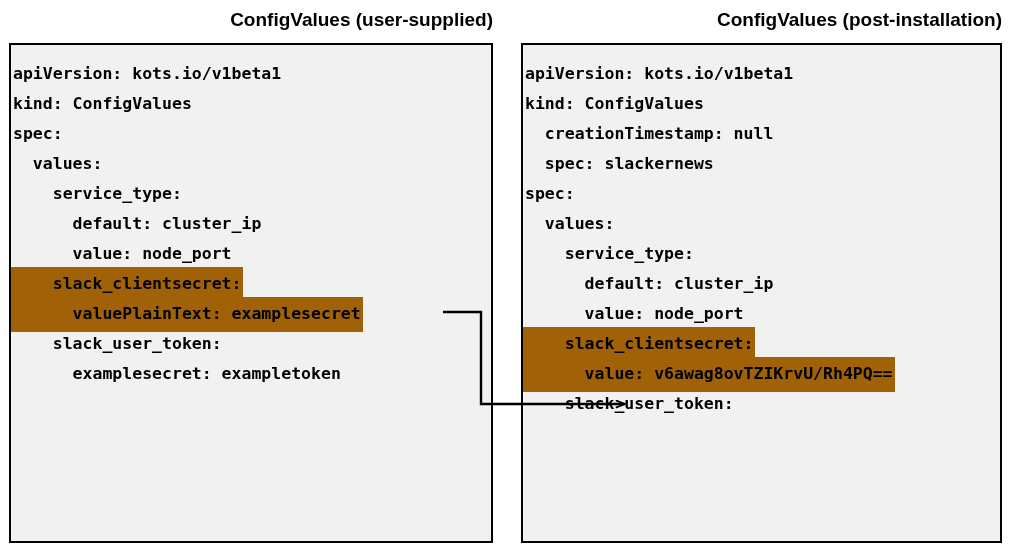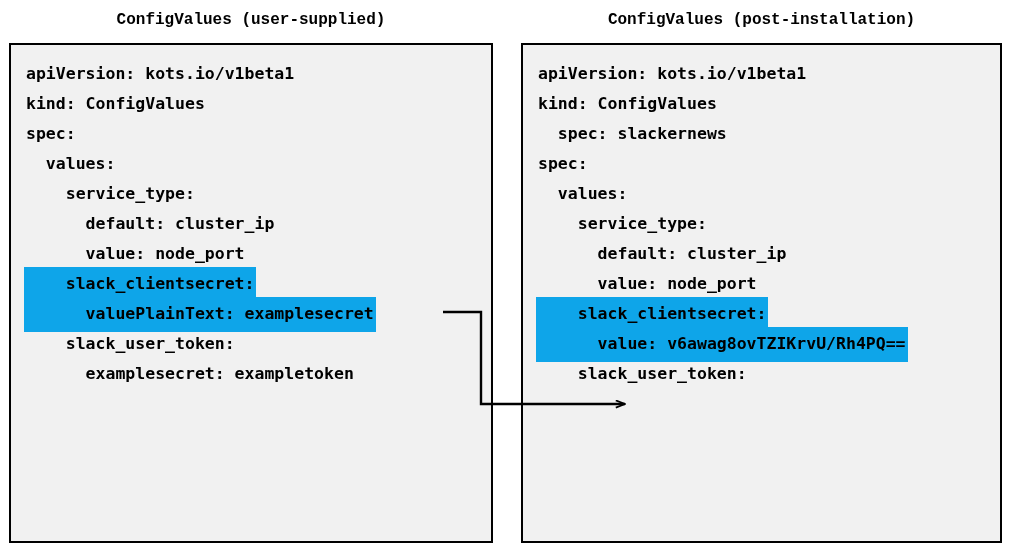--- a/index.html
+++ b/index.html
@@ -20,26 +20,26 @@
     position: absolute;
     inset: 0;
     width: 1019px;
     height: 559px;
   }
 
   
   .panel-title {
     position: absolute;
     top: 8px;
-    font-family: Liberation Mono, monospace;
-    font-size: 16px;
+    font-family: Liberation Sans, sans-serif;
+    font-size: 19px;
     font-weight: bold;
     letter-spacing: 0px;
     color: #000000;
-    text-align: center;
+    text-align: right;
     white-space: pre;
     line-height: 24px;
   }
   #title-left  { left: 9px;   width: 484px; }
   #title-right { left: 521px; width: 481px; }
 
   
   .code-box {
     position: absolute;
     top: 43px;
@@ -60,29 +60,28 @@
   }
 
   .code-line {
     height: 30px;
     line-height: 30px;
     font-family: "DejaVu Sans Mono", "Liberation Mono", monospace;
     font-size: 16.5px;
     font-weight: bold;
     color: #000000;
     white-space: pre;
-    padding-left: 13px;
   }
   .code-line > .txt {
     display: inline-block;
     padding: 2px 2px 3px 2px;
     white-space: pre;
   }
   .code-line.hl > .txt {
-    background: #0ea5e9;
+    background: #a16207;
   }
 
   
   .connector {
     position: absolute;
     left: 0;
     top: 0;
     width: 1019px;
     height: 559px;
     pointer-events: none;
@@ -110,20 +109,21 @@
         <div class="code-line"><span class="txt">      examplesecret: exampletoken</span></div>
       </div>
   </div>
 
   <div class="panel-title" id="title-right">ConfigValues (post-installation)</div>
 
   <div class="code-box" id="box-right">
     <div class="code-body" id="body-right">
         <div class="code-line"><span class="txt">apiVersion: kots.io/v1beta1</span></div>
         <div class="code-line"><span class="txt">kind: ConfigValues</span></div>
+        <div class="code-line"><span class="txt">  creationTimestamp: null</span></div>
         <div class="code-line"><span class="txt">  spec: slackernews</span></div>
         <div class="code-line"><span class="txt">spec:</span></div>
         <div class="code-line"><span class="txt">  values:</span></div>
         <div class="code-line"><span class="txt">    service_type:</span></div>
         <div class="code-line"><span class="txt">      default: cluster_ip</span></div>
         <div class="code-line"><span class="txt">      value: node_port</span></div>
         <div class="code-line hl"><span class="txt">    slack_clientsecret:</span></div>
         <div class="code-line hl"><span class="txt">      value: v6awag8ovTZIKrvU/Rh4PQ==</span></div>
         <div class="code-line"><span class="txt">    slack_user_token:</span></div>
       </div>

